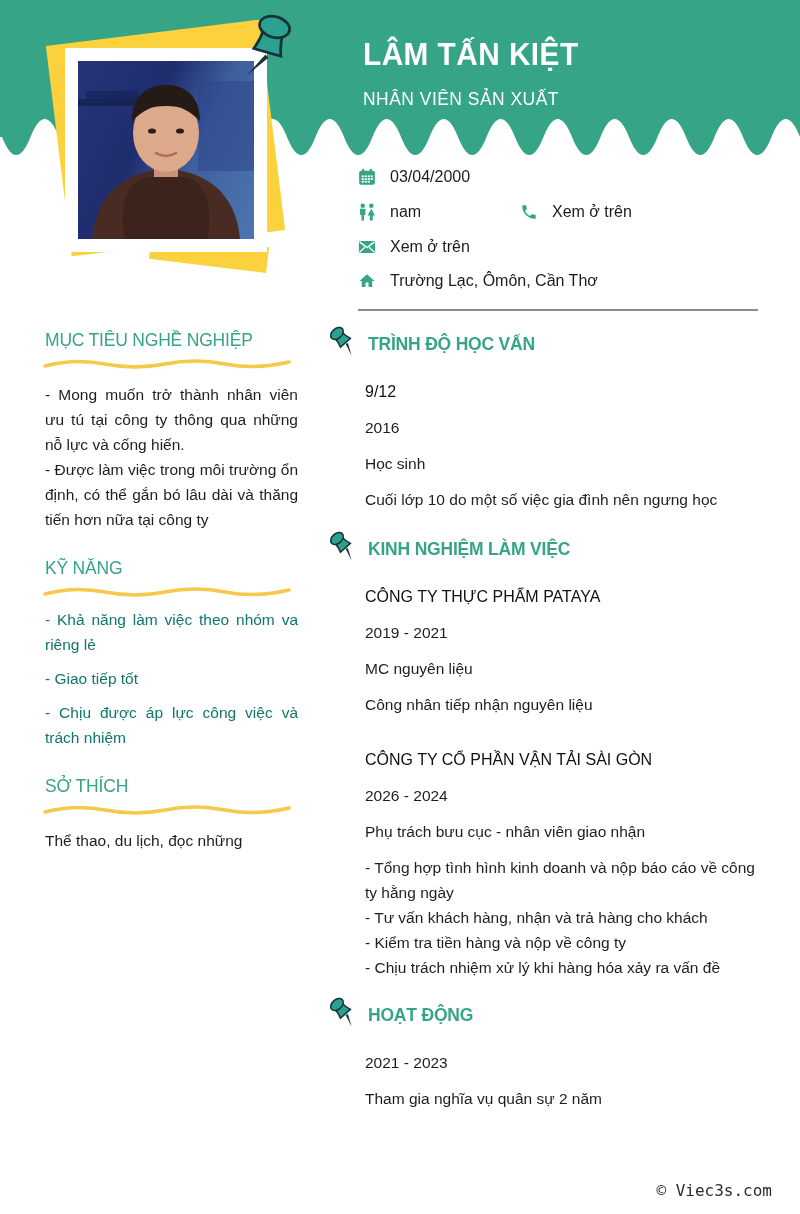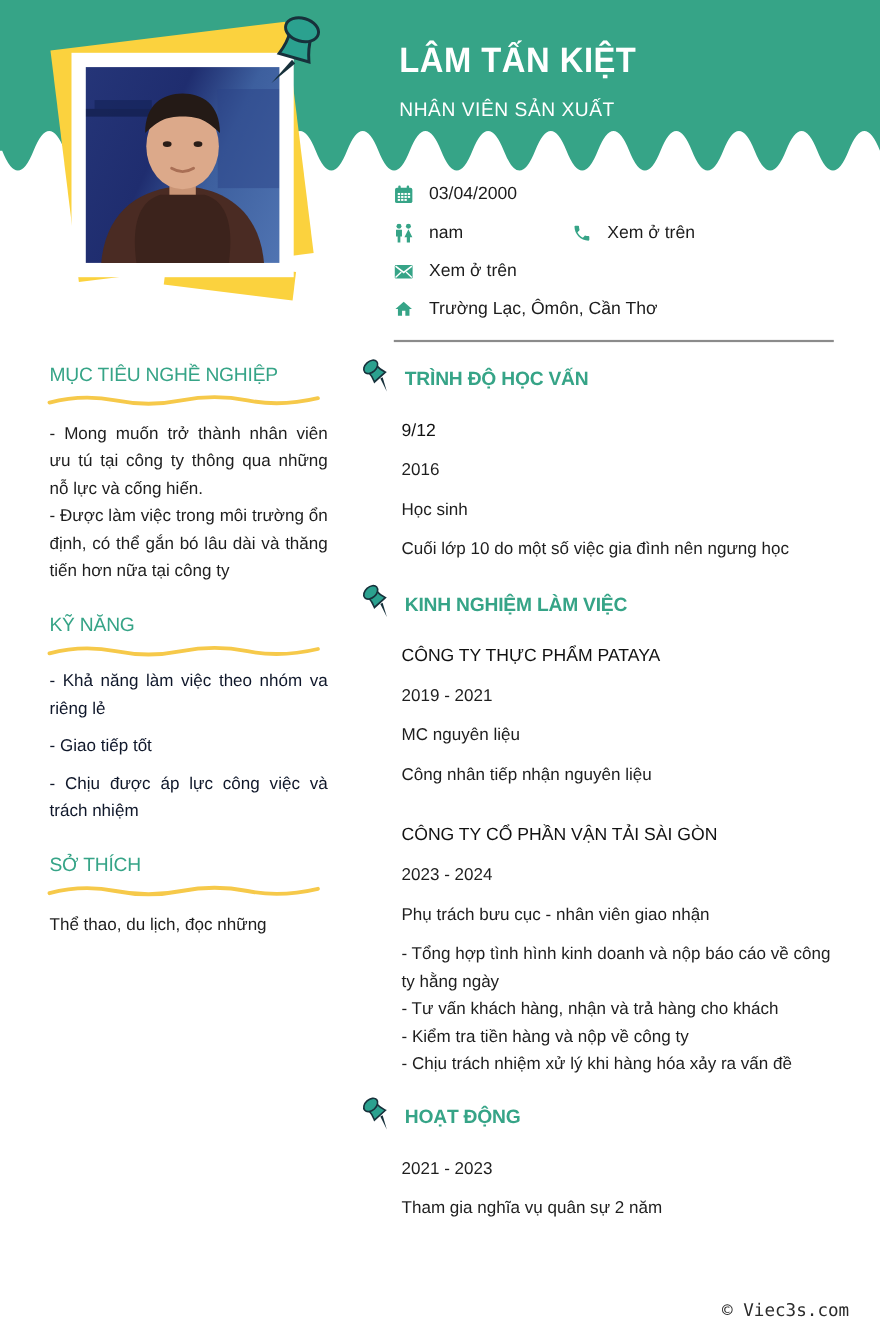--- a/index.html
+++ b/index.html
@@ -27,21 +27,21 @@
   .info-row { position:absolute; left:0; display:flex; align-items:center; }
   .info-row .txt { margin-left:14px; font-size:16px; color:#1c1c1c; }
   .icon17 { width:18px; height:18px; flex:0 0 18px; }
   .divider { position:absolute; left:358px; top:309px; width:400px; height:2px; background:#8b8b8b; z-index:2; }
 
   
   .left-col { position:absolute; left:45px; top:330px; width:253px; }
   .left-col h2 { color:#36a487; font-size:17.5px; font-weight:normal; letter-spacing:-.2px; }
   .wavy { display:block; margin:5px 0 0 -3px; }
   .left-body { font-size:15.5px; line-height:25px; text-align:justify; white-space:pre-line; color:#1e1e1e; margin-top:12px; }
-  .skill-item { font-size:15.5px; line-height:25px; text-align:justify; color:#0f172a; margin-top:9px; }
+  .skill-item { font-size:15.5px; line-height:25px; text-align:justify; color:#0f766e; margin-top:9px; }
   .sect-gap { margin-top:26px; }
 
   .right-col { position:absolute; left:332px; top:323px; width:430px; }
   .r-sect-head { display:flex; align-items:flex-end; gap:6px; }
   .r-sect-head h2 { color:#36a487; font-size:17.5px; font-weight:bold; letter-spacing:-.2px; padding-bottom:2px; }
   .pin { flex:0 0 30px; transform:rotate(-42deg); transform-origin:50% 60%; margin-bottom:-2px; }
   .r-content { padding-left:33px; margin-top:22px; }
   .r-line { font-size:15.5px; line-height:25px; color:#1e1e1e; margin-bottom:11px; }
   .r-line.bold { font-weight:normal; font-size:16px; color:#111; }
   .r-multiline { font-size:15.5px; line-height:25px; color:#1e1e1e; white-space:pre-line; }
@@ -205,21 +205,21 @@
     </div>
     <div class="r-content">
       <div>
         <div class="r-line bold">CÔNG TY THỰC PHẨM PATAYA</div>
         <div class="r-line">2019 - 2021</div>
         <div class="r-line">MC nguyên liệu</div>
         <div class="r-line">Công nhân tiếp nhận nguyên liệu</div>
       </div>
       <div class="job2">
         <div class="r-line bold">CÔNG TY CỔ PHẦN VẬN TẢI SÀI GÒN</div>
-        <div class="r-line">2023 - 2024</div>
+        <div class="r-line">2026 - 2024</div>
         <div class="r-line">Phụ trách bưu cục - nhân viên giao nhận</div>
         <div class="r-multiline">- Tổng hợp tình hình kinh doanh và nộp báo cáo về công ty hằng ngày
 - Tư vấn khách hàng, nhận và trả hàng cho khách
 - Kiểm tra tiền hàng và nộp về công ty
 - Chịu trách nhiệm xử lý khi hàng hóa xảy ra vấn đề</div>
       </div>
     </div>
 
     <div class="r-sect-head" style="margin-top:14px;">
       <svg class="pin" width="30" height="36" viewBox="0 0 40 62" aria-hidden="true">

